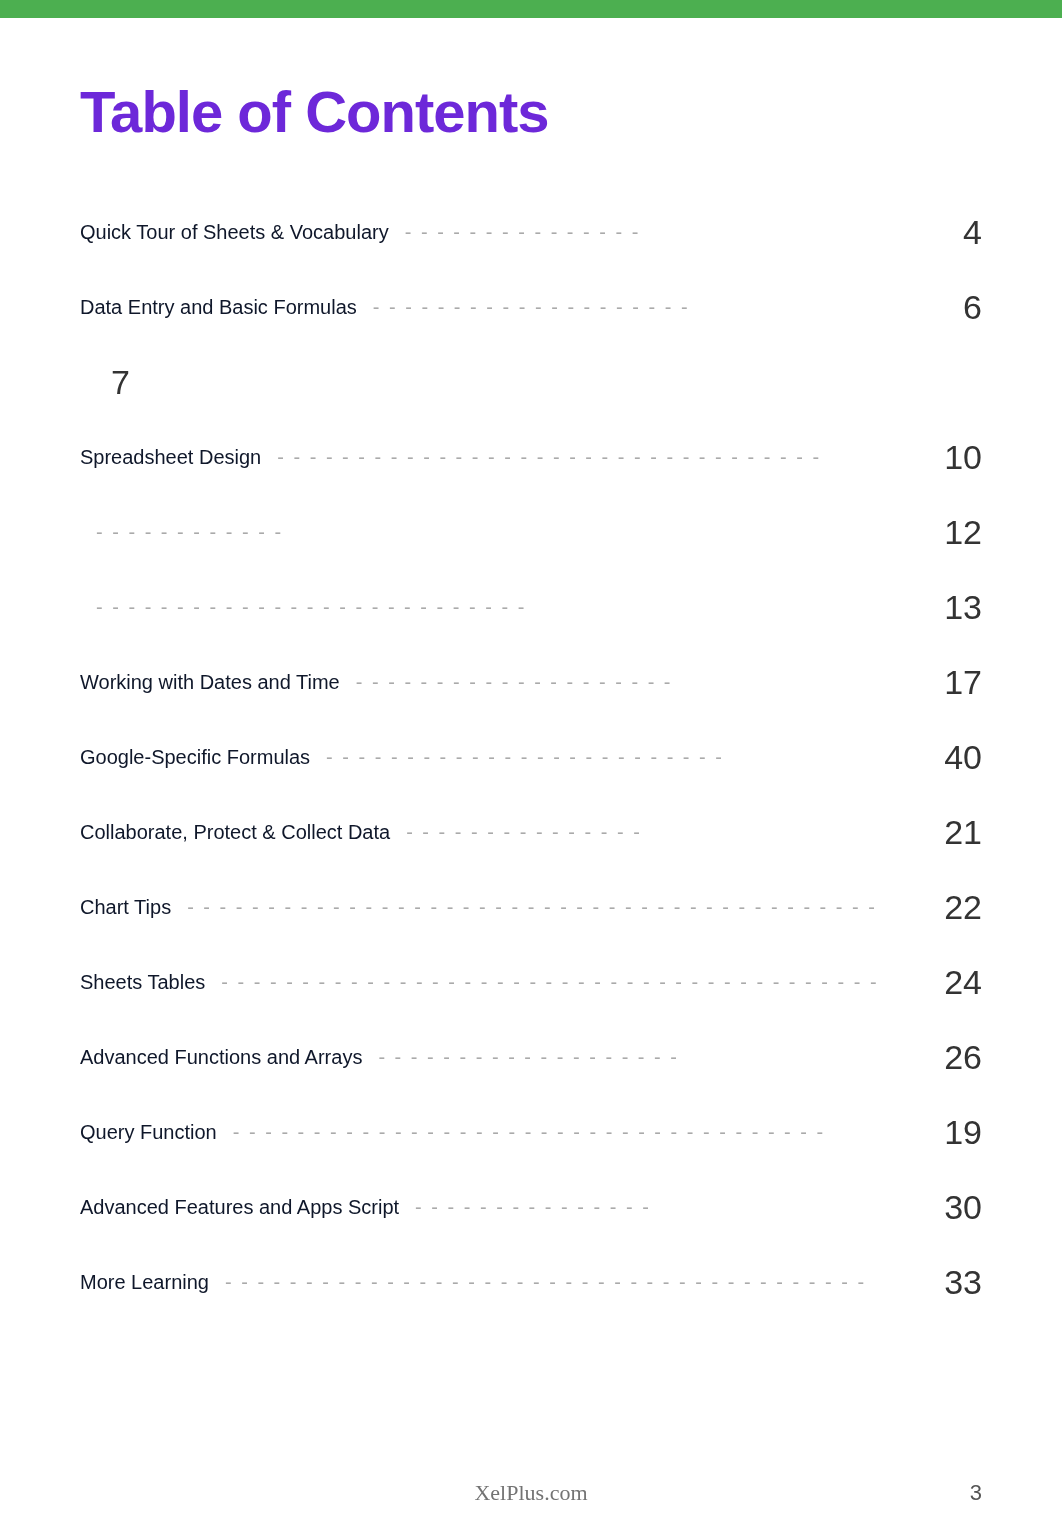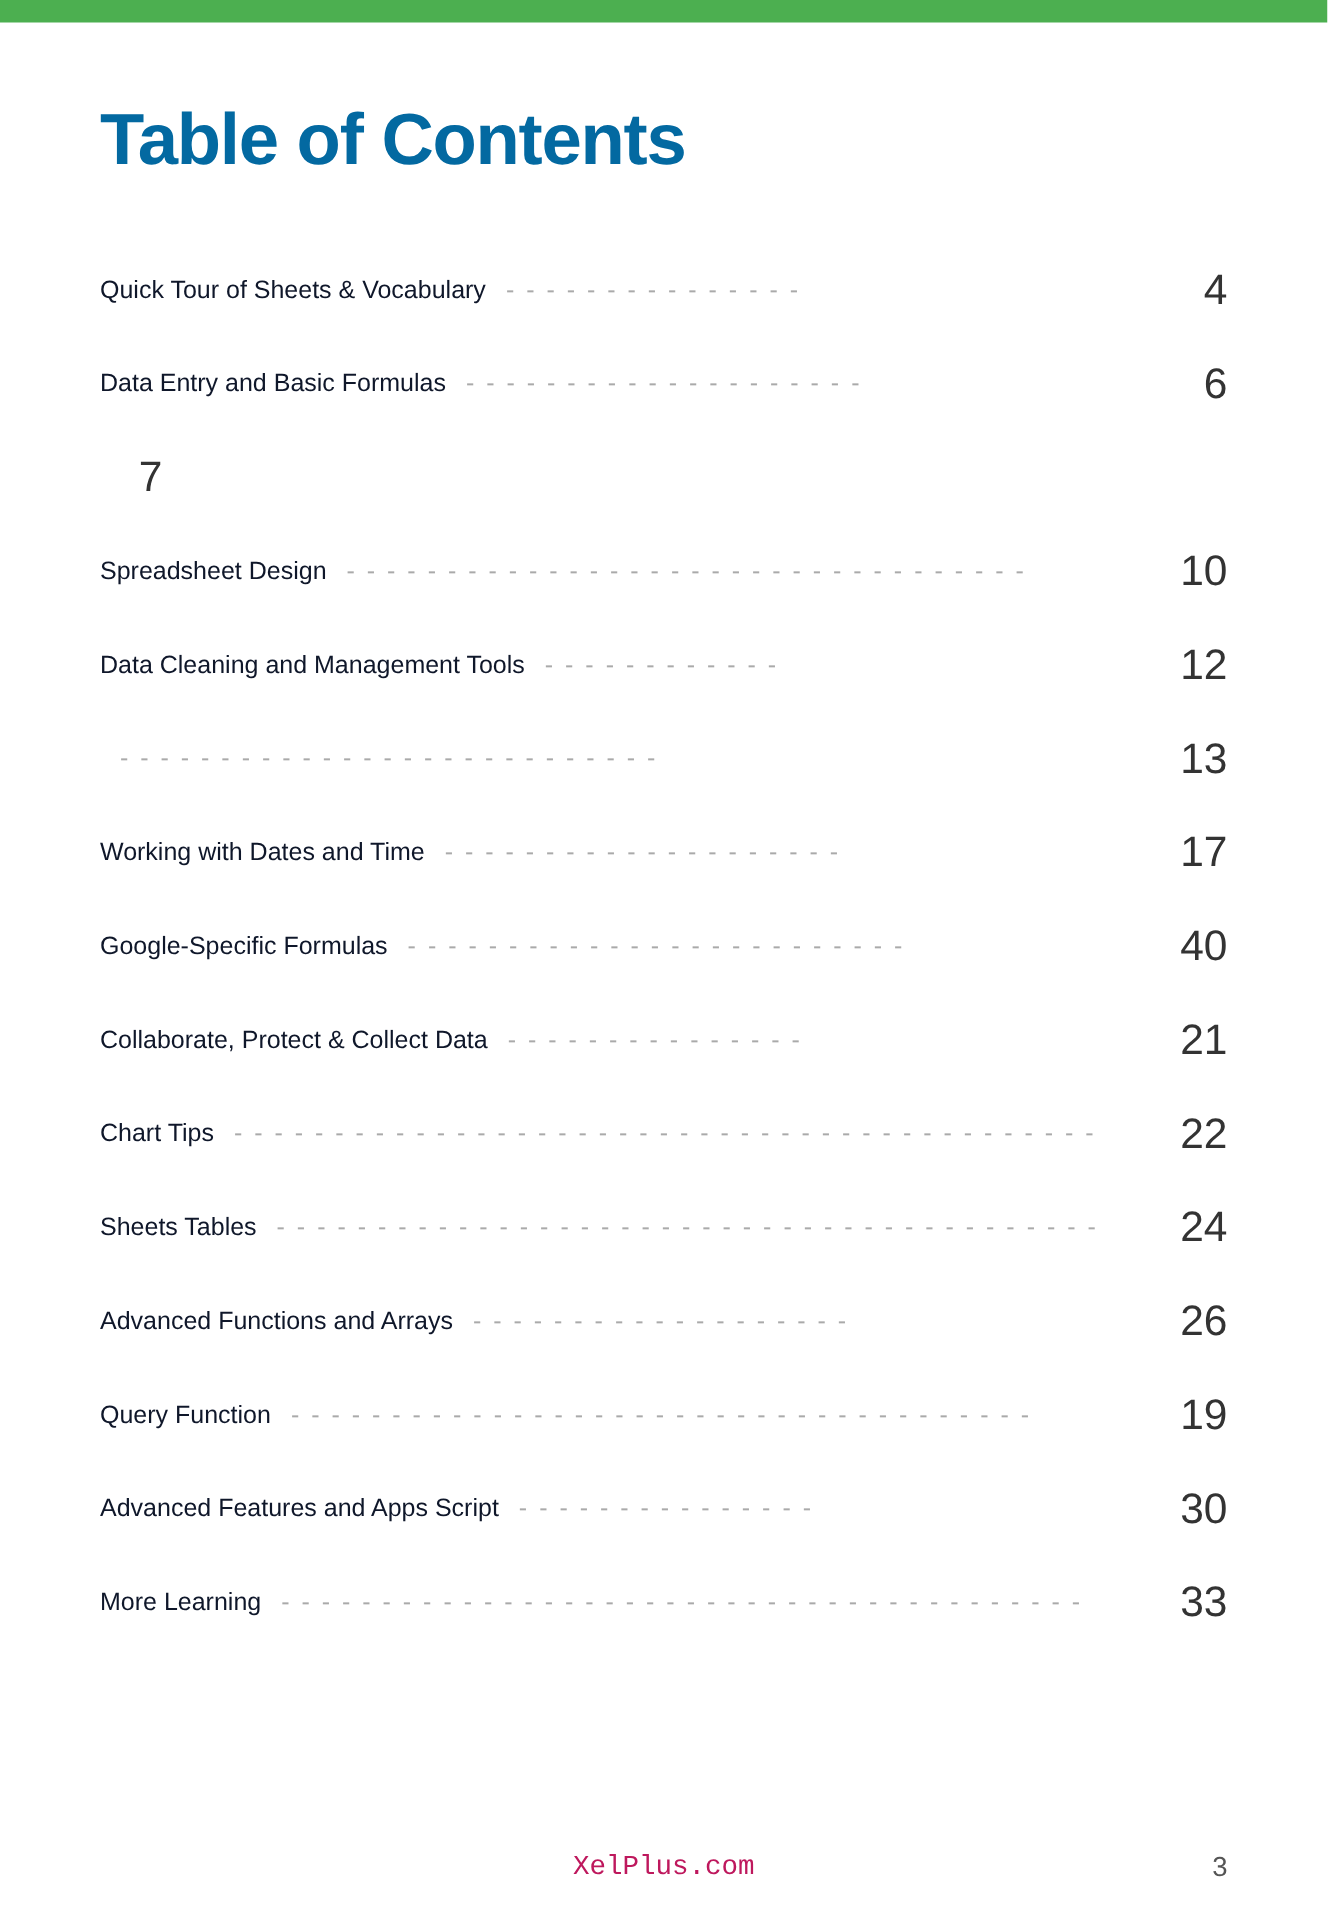--- a/index.html
+++ b/index.html
@@ -24,21 +24,21 @@
 
     .page-container {
       padding: 60px 80px 60px 80px;
       max-width: 1062px;
     }
 
     .page-title {
       font-family: Arial, Helvetica, sans-serif;
       font-weight: 900;
       font-size: 58px;
-      color: #0369a1;
+      color: #6d28d9;
       margin-bottom: 50px;
       letter-spacing: -1px;
     }
 
     .toc-list {
       width: 100%;
     }
 
     .toc-item {
       display: flex;
@@ -89,23 +89,23 @@
       position: absolute;
       bottom: 30px;
       left: 0;
       right: 0;
       display: flex;
       justify-content: center;
       align-items: center;
     }
 
     .footer-site {
-      font-family: Liberation Mono, monospace;
+      font-family: Liberation Serif, serif;
       font-size: 22px;
-      color: #be185d;
+      color: #737373;
       text-align: center;
       flex: 1;
     }
 
     .footer-page {
       font-family: Arial, Helvetica, sans-serif;
       font-size: 22px;
       color: #555555;
       position: absolute;
       right: 80px;
@@ -140,21 +140,20 @@
       </div>
       <div class="toc-item">
         <div class="toc-left">
           <span class="toc-label">Spreadsheet Design</span>
           <span class="toc-dots">- - - - - - - - - - - - - - - - - - - - - - - - - - - - - - - - - -</span>
         </div>
         <span class="toc-page">10</span>
       </div>
       <div class="toc-item">
         <div class="toc-left">
-          <span class="toc-label">Data Cleaning and Management Tools</span>
           <span class="toc-dots">- - - - - - - - - - - -</span>
         </div>
         <span class="toc-page">12</span>
       </div>
       <div class="toc-item">
         <div class="toc-left">
           <span class="toc-dots">- - - - - - - - - - - - - - - - - - - - - - - - - - -</span>
         </div>
         <span class="toc-page">13</span>
       </div>

